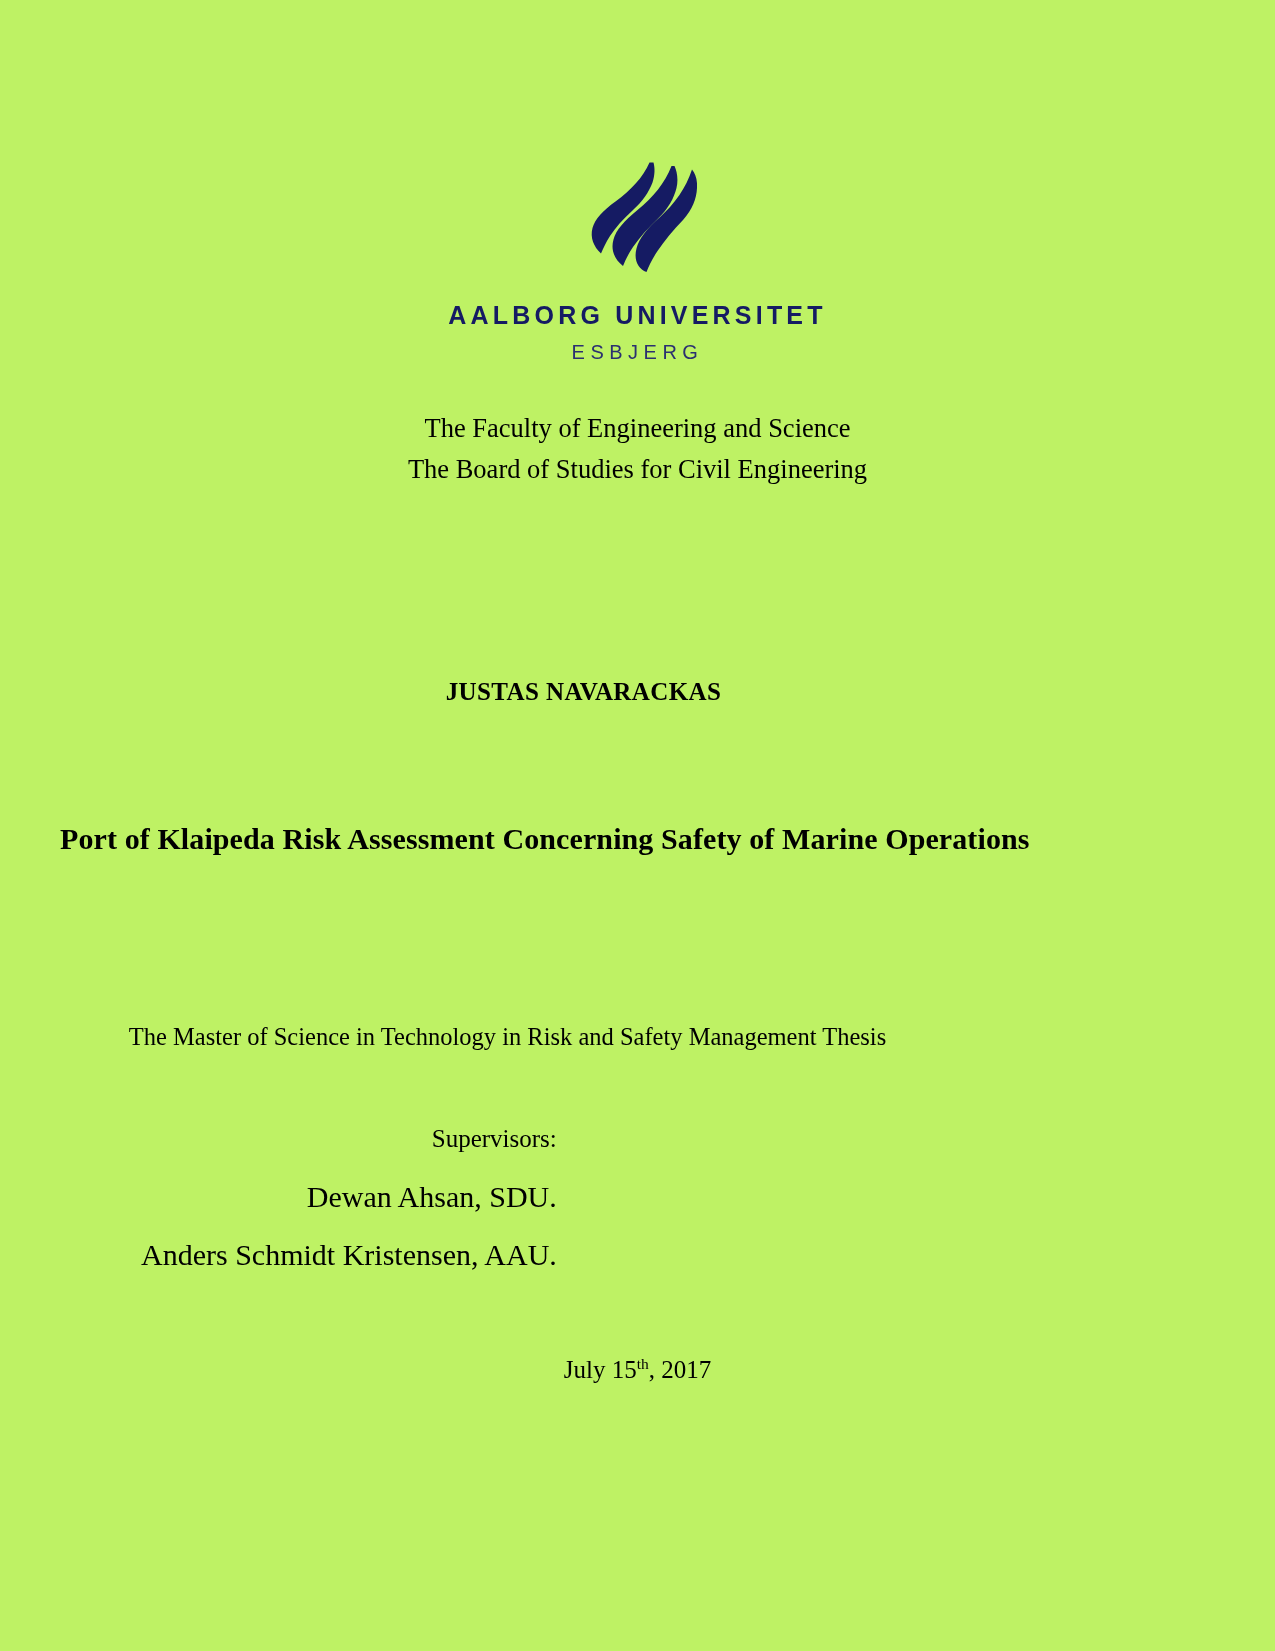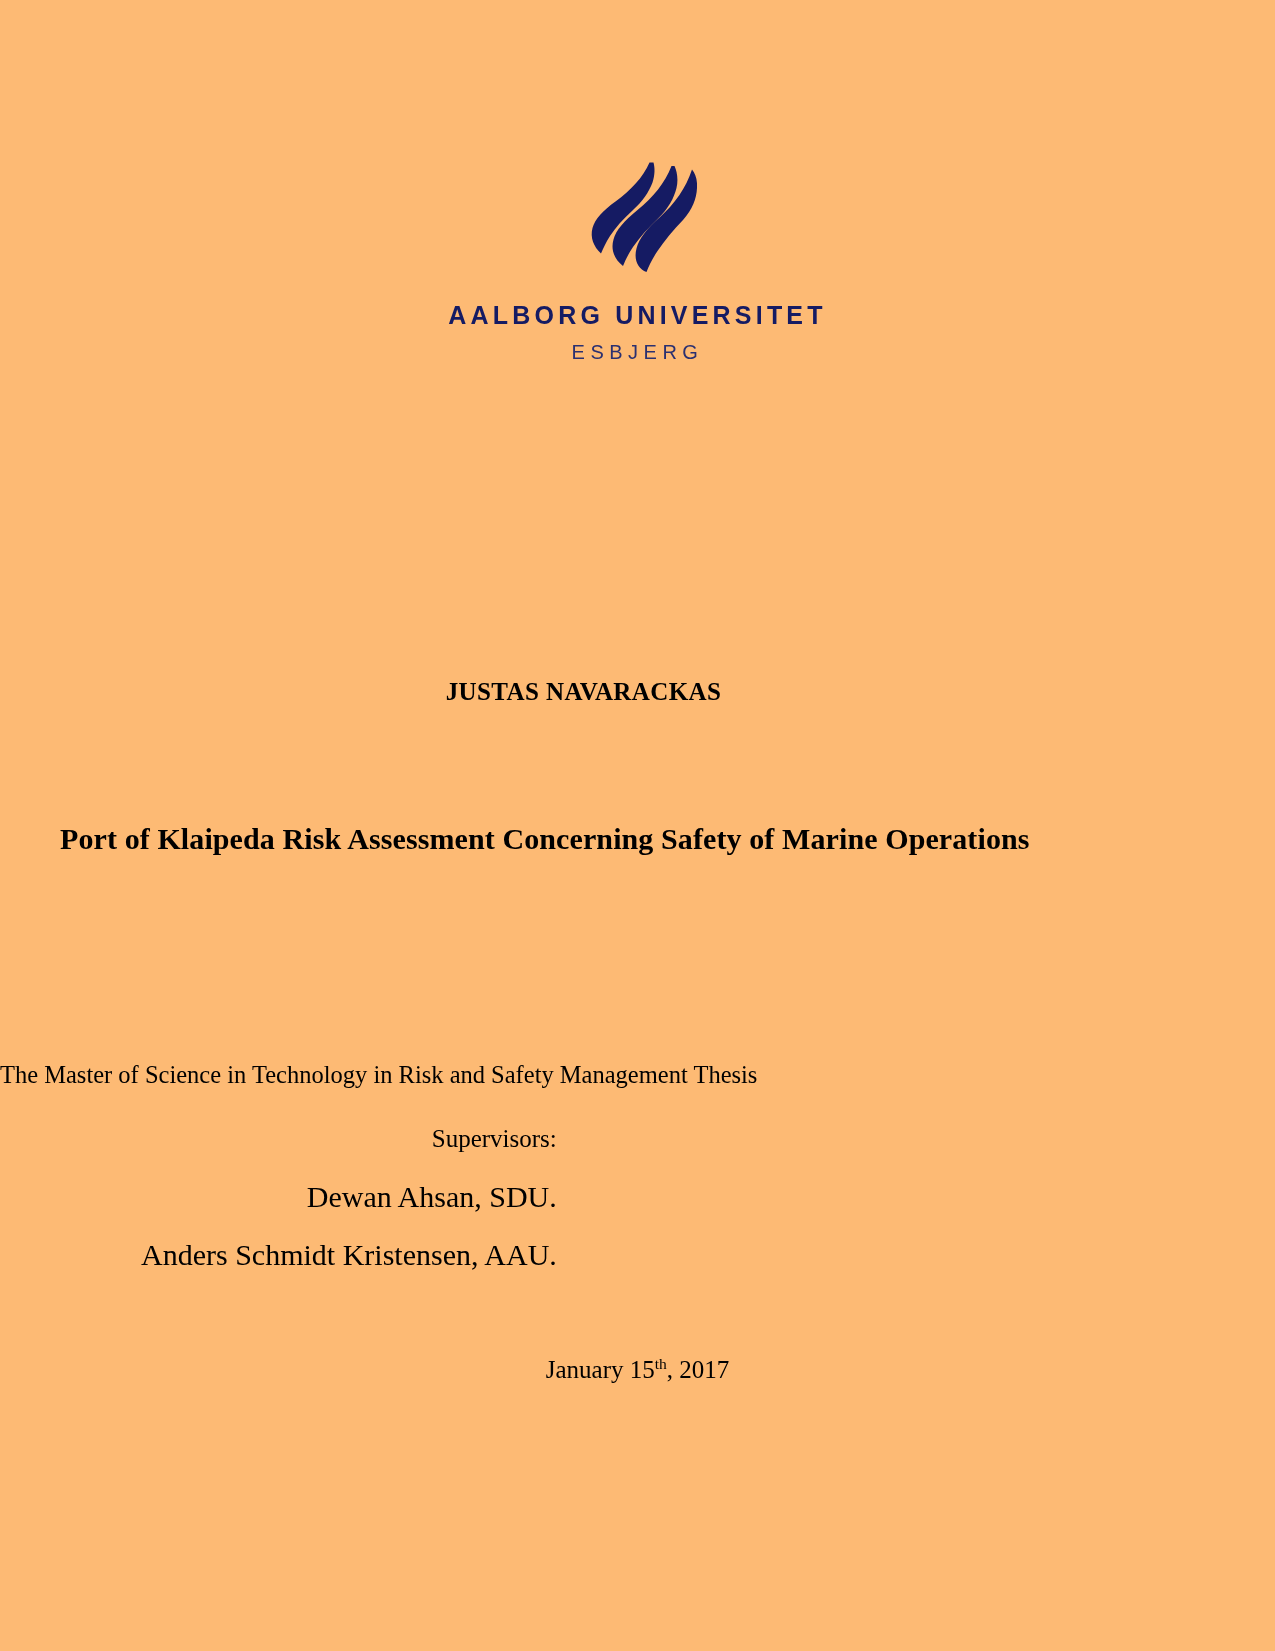--- a/index.html
+++ b/index.html
@@ -8,21 +8,21 @@
     background: #ffffff;
   }
   body {
     font-family: "Liberation Serif", "DejaVu Serif", serif;
     color: #000000;
   }
   .page {
     position: relative;
     width: 1275px;
     height: 1651px;
-    background: #fdba74;
+    background: #bef264;
     overflow: hidden;
     margin: 0 auto;
   }
 
   
   .logo-block {
     position: absolute;
     top: 160px;
     left: 0;
     width: 1275px;
@@ -99,21 +99,21 @@
     line-height: 38px;
     letter-spacing: 0.1px;
   }
 
   
   .degree-block {
     position: absolute;
     top: 1020px;
     left: 0;
     width: 1015px;
-    margin-top: 38px;
+    text-align: center;
   }
   .degree-line {
     font-size: 24.5px;
     line-height: 34px;
   }
 
   
   .supervisors-block {
     position: absolute;
     top: 1124px;
@@ -162,36 +162,40 @@
       <g fill="#151B63">
         <path d="M70.5 2.5 C64 17.5 52 30 36.5 41.5 C24 50.5 16 59 13.5 68 C11 77.5 14.5 86.5 22 93.5 C24.5 88 27 82 31 76 C36.5 67.5 44 59 53.5 50.5 C63.5 41.5 70 32 73.5 22.5 C76 15 76 8 74.5 2.5 Z"></path>
         <path d="M92.5 6 C86 23 74 37.5 58.5 50 C45.5 60.5 37 70 34.5 79.5 C31.5 90 35.5 99.5 44 106 C46.5 100 49.5 93.5 54 87 C60.5 77.5 69 68 79 58.5 C89.5 48.5 95 38 97.5 28 C99.5 19.5 98 11.5 95.5 6 Z"></path>
         <path d="M113 9.5 C107 28 95.5 44 80.5 57.5 C68 68.5 60 78.5 57.5 88.5 C54.5 99.5 59 109 67.5 112 C70 105.5 73.5 98.5 78.5 91 C85.5 80.5 94.5 70 104 60 C113.5 49.5 117.5 38.5 118 28 C118.5 20 116.5 13.5 113 9.5 Z"></path>
       </g>
     </svg>
     <div class="logo-wordmark">AALBORG UNIVERSITET</div>
     <div class="logo-subwordmark">ESBJERG</div>
   </div>
 
+  <div class="faculty-block">
+    <div class="faculty-line">The Faculty of Engineering and Science</div>
+    <div class="faculty-line">The Board of Studies for Civil Engineering</div>
+  </div>
 
   <div class="author-block">
     <div class="author-name">JUSTAS NAVARACKAS</div>
   </div>
 
   <div class="title-block">
     <h1 class="doc-title">Port of Klaipeda Risk Assessment Concerning Safety of Marine Operations</h1>
   </div>
 
   <div class="degree-block">
     <div class="degree-line">The Master of Science in Technology in Risk and Safety Management Thesis</div>
   </div>
 
   <div class="supervisors-block">
     <div class="supervisors-heading">Supervisors:</div>
     <div class="supervisor-item">Dewan Ahsan, SDU.</div>
     <div class="supervisor-item">Anders Schmidt Kristensen, AAU.</div>
   </div>
 
   <div class="date-block">
-    <div class="date-line"><span>January 15</span><sup>th</sup><span>, 2017</span></div>
+    <div class="date-line"><span>July 15</span><sup>th</sup><span>, 2017</span></div>
   </div>
 
 </div>
 
 </body></html>

